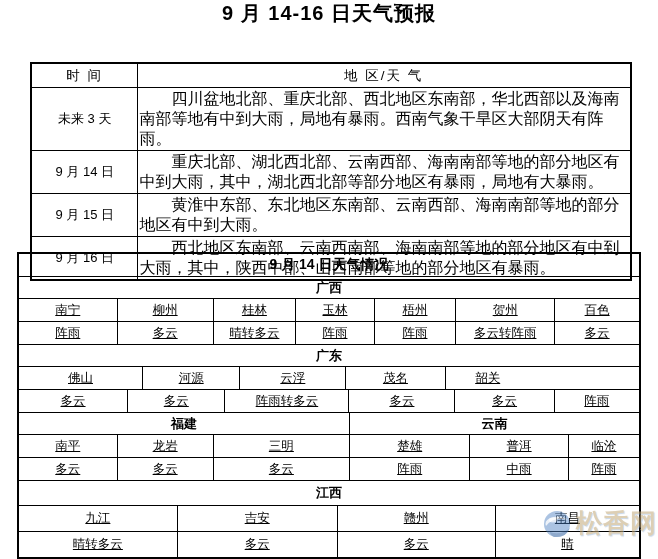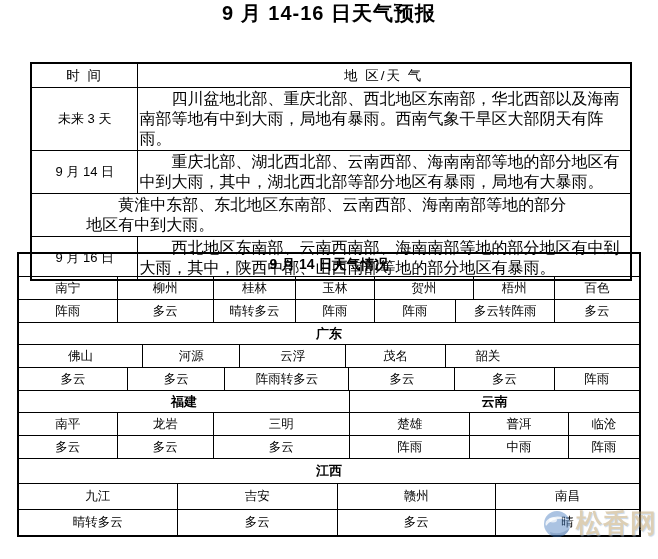--- a/index.html
+++ b/index.html
@@ -66,21 +66,21 @@
   }
   .t2-province-row { display: flex; border-bottom: 1px solid #000; }
   .t2-province {
     height: 21px;
     display: flex; align-items: center; justify-content: center;
     font-size: 13px; font-weight: bold;
     flex: 1;
   }
   .t2-province.split { border-right: 1px solid #000; flex: none; }
   .t2-province.split:last-child { border-right: none; }
-  .t2-row { display: flex; border-bottom: 1px solid #000; }
+  .t2-row { display: flex; border-bottom: 1px solid #000; text-decoration: underline; }
   .t2-row:last-child { border-bottom: none; }
   .t2-cell {
     height: 22px;
     display: flex; align-items: center; justify-content: center;
     font-size: 12.5px;
     border-right: 1px solid #000;
     overflow: hidden;
   }
   .t2-cell:last-child { border-right: none; }
   .jx .t2-cell { height: 25px; }
@@ -121,42 +121,46 @@
         <p>四川盆地北部、重庆北部、西北地区东南部，华北西部以及海南南部等地有中到大雨，局地有暴雨。西南气象干旱区大部阴天有阵雨。</p>
       </div>
   </div>
   <div class="t1-row t1-data">
     <div class="t1-time">9 月 14 日</div>
     <div class="t1-desc">
         <p>重庆北部、湖北西北部、云南西部、海南南部等地的部分地区有中到大雨，其中，湖北西北部等部分地区有暴雨，局地有大暴雨。</p>
       </div>
   </div>
   <div class="t1-row t1-data">
+    <div class="t1-time">9 月 15 日</div>
     <div class="t1-desc">
         <p>黄淮中东部、东北地区东南部、云南西部、海南南部等地的部分地区有中到大雨。</p>
       </div>
   </div>
   <div class="t1-row t1-data">
     <div class="t1-time">9 月 16 日</div>
     <div class="t1-desc">
         <p>西北地区东南部、云南西南部、海南南部等地的部分地区有中到大雨，其中，陕西中部、山西南部等地的部分地区有暴雨。</p>
       </div>
   </div>
 </div>
 
 <div class="t2">
   <div class="t2-title">9 月 14 日天气情况</div>
 
+  <div class="t2-province-row">
+    <div class="t2-province">广西</div>
+  </div>
   <div class="t2-row">
     <div class="t2-cell" style="width:15.9%">南宁</div>
     <div class="t2-cell" style="width:15.5%">柳州</div>
     <div class="t2-cell" style="width:13.3%">桂林</div>
     <div class="t2-cell" style="width:12.7%">玉林</div>
+    <div class="t2-cell" style="width:13.1%">梧州</div>
     <div class="t2-cell" style="width:16.0%">贺州</div>
-    <div class="t2-cell" style="width:13.1%">梧州</div>
     <div class="t2-cell" style="width:13.5%">百色</div>
   </div>
   <div class="t2-row">
     <div class="t2-cell" style="width:15.9%">阵雨</div>
     <div class="t2-cell" style="width:15.5%">多云</div>
     <div class="t2-cell" style="width:13.3%">晴转多云</div>
     <div class="t2-cell" style="width:12.7%">阵雨</div>
     <div class="t2-cell" style="width:13.1%">阵雨</div>
     <div class="t2-cell" style="width:16.0%">多云转阵雨</div>
     <div class="t2-cell" style="width:13.5%">多云</div>

